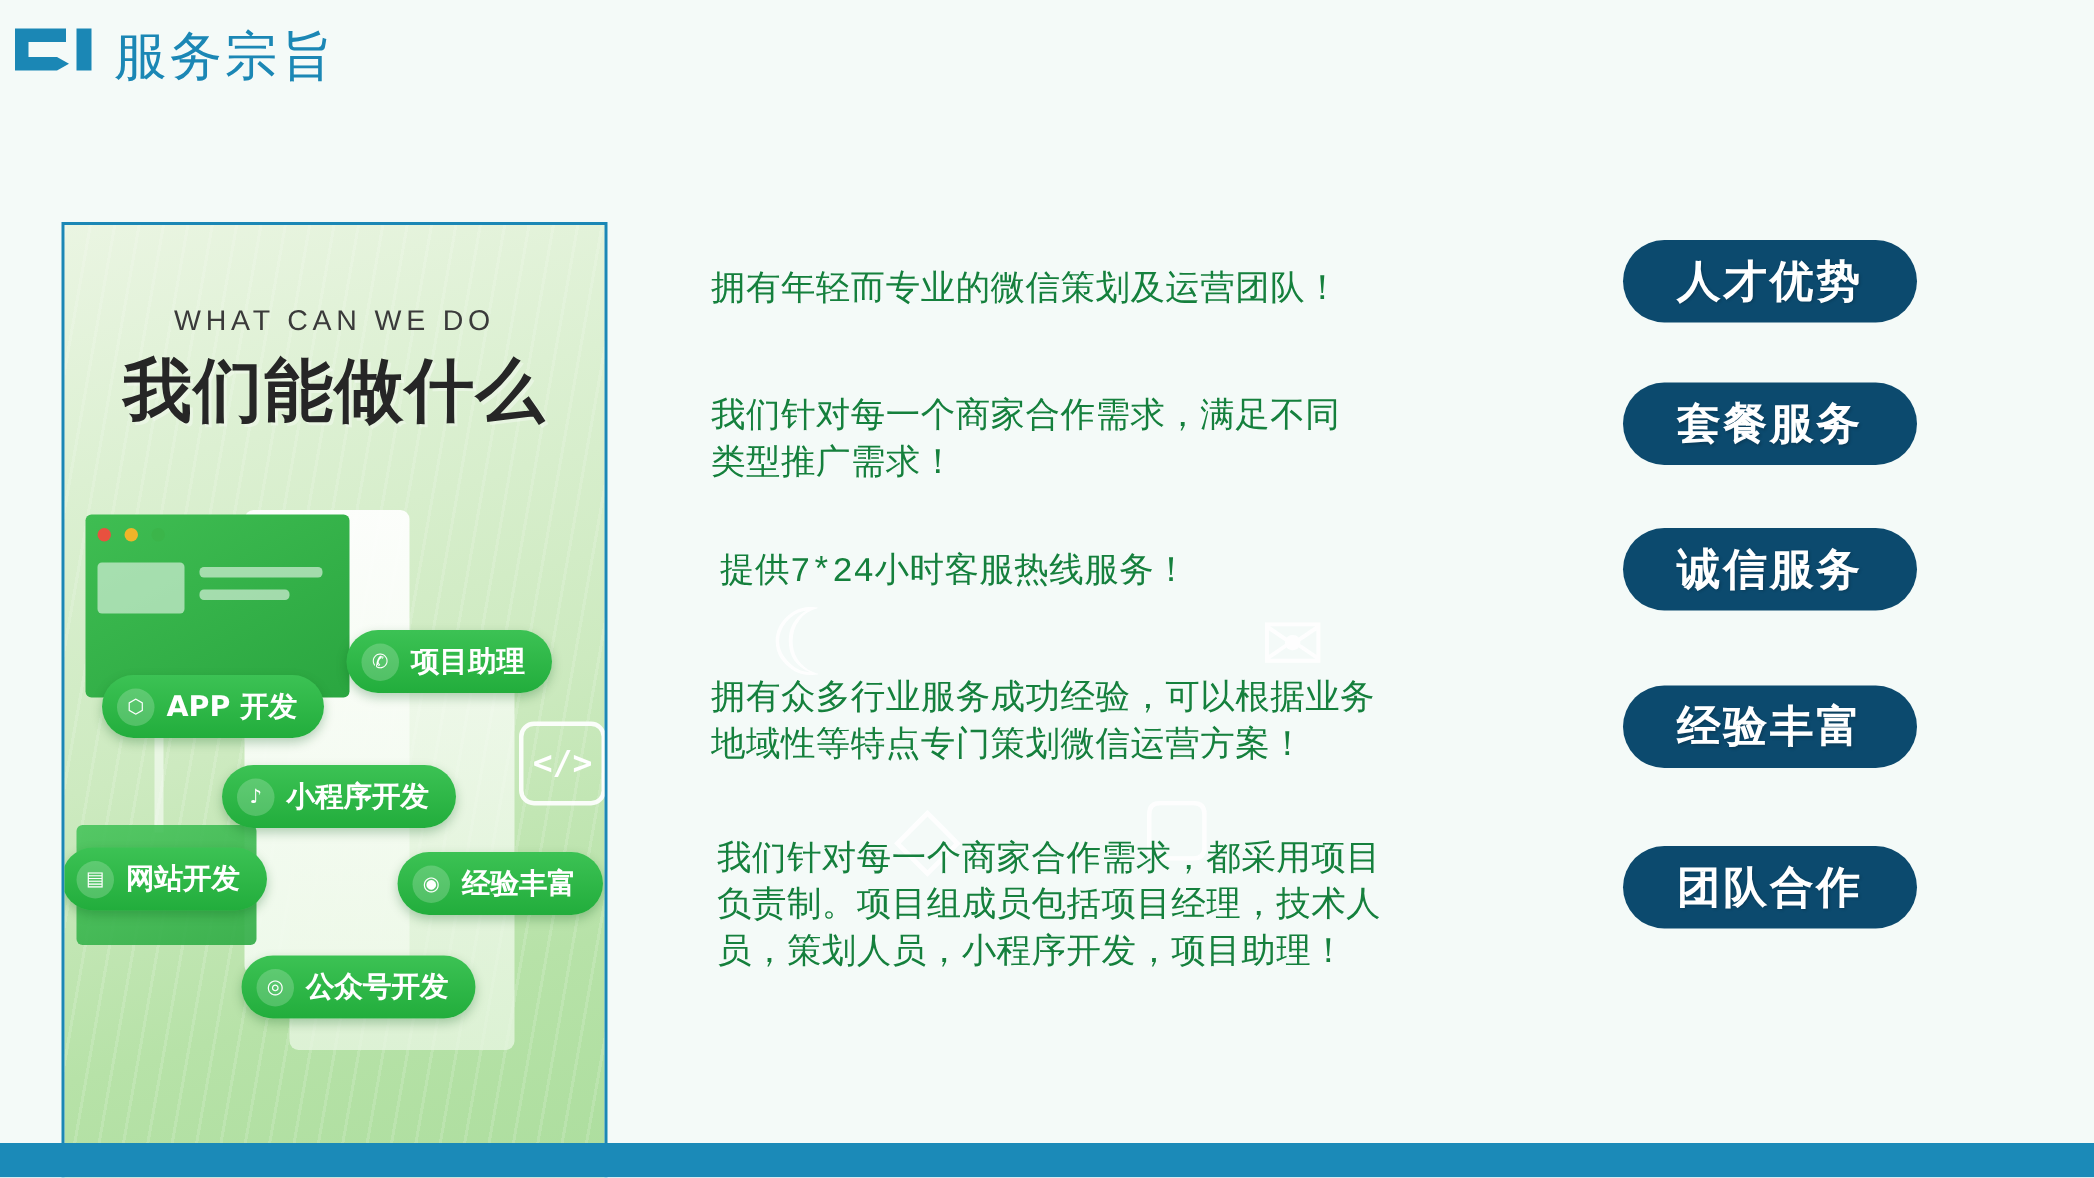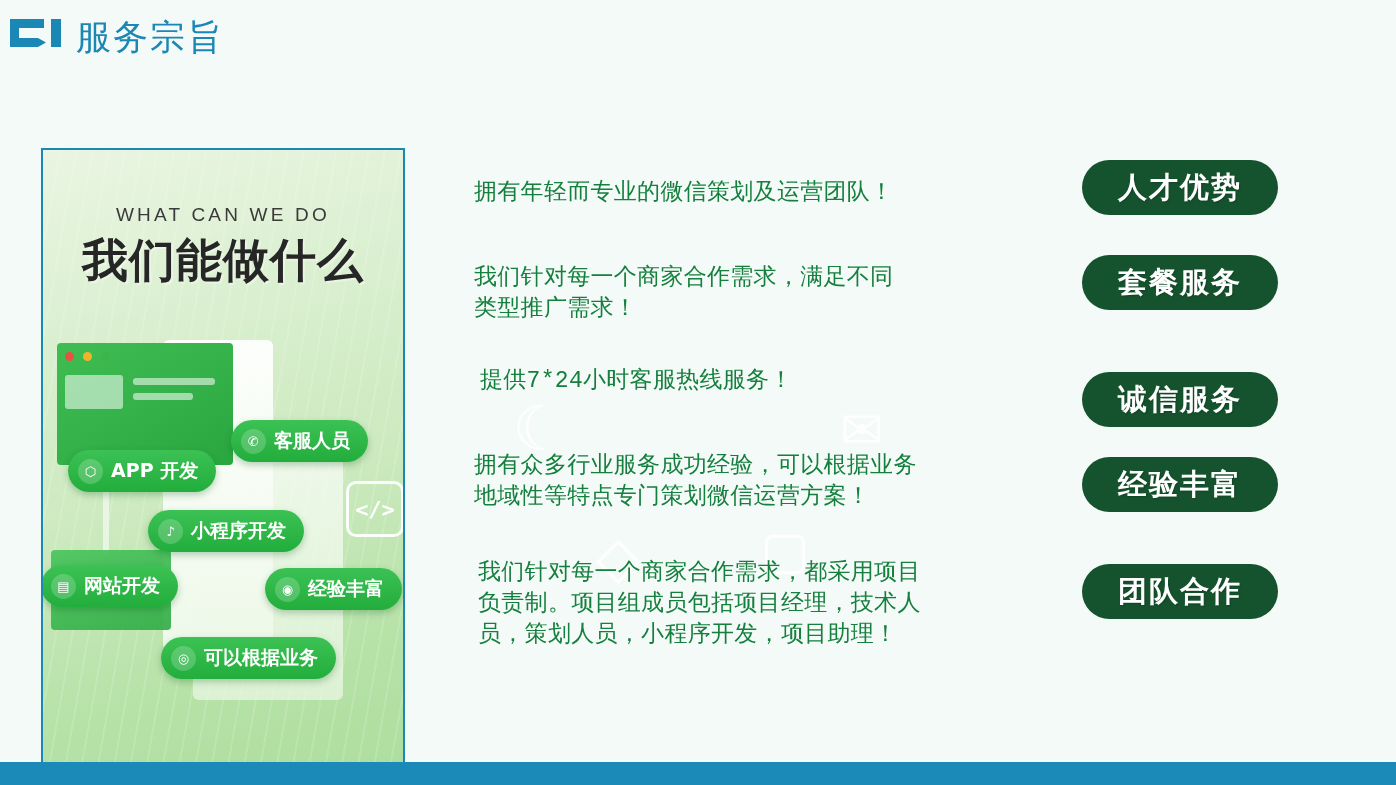--- a/index.html
+++ b/index.html
@@ -66,21 +66,21 @@
     background:rgba(255,255,255,.20); display:flex; align-items:center; justify-content:center;
     font-size:13px; color:#ffffff; flex:none; }
 
   
   #paragraphs { position:absolute; left:474px; top:166px; width:520px; }
   .para { color:#15803d; font-size:23px; line-height:31px; letter-spacing:.3px;
     font-family:Liberation Mono, monospace; white-space:pre-line; }
 
   
   #buttons { position:absolute; left:1082px; top:160px; width:196px; }
-  .cta { width:196px; height:55px; border-radius:28px; background:#14532d;
+  .cta { width:196px; height:55px; border-radius:28px; background:#0c4a6e;
     display:flex; align-items:center; justify-content:center;
     color:#ffffff; font-size:29px; font-weight:700; letter-spacing:2px;
     font-family:"DejaVu Sans",sans-serif;
     text-shadow:1px 1px 2px rgba(0,0,0,.18); cursor:pointer; }
 
   
   #footer-bar { position:absolute; left:0; top:762px; width:1396px; height:23px; background:#1b8ab8; }
 </style>
 </head>
 <body>
@@ -122,59 +122,59 @@
     <div class="ill-bar" style="left:22px;top:225px;width:58px;height:34px;"></div>
     <div class="ill-bar" style="left:90px;top:228px;width:82px;height:7px;"></div>
     <div class="ill-bar" style="left:90px;top:243px;width:60px;height:7px;"></div>
     <div class="ill-stem"></div>
     <div class="ill-base"></div>
 
     <div id="code-badge">&lt;/&gt;</div>
 
     <div class="pill" style="left:188px; top:270px;">
       <span class="pico">✆</span>
-      <span>客服人员</span>
+      <span>项目助理</span>
     </div>
     <div class="pill" style="left:25px; top:300px;">
       <span class="pico">⬡</span>
       <span>APP 开发</span>
     </div>
     <div class="pill" style="left:105px; top:360px;">
       <span class="pico">♪</span>
       <span>小程序开发</span>
     </div>
     <div class="pill" style="left:-2px; top:415px;">
       <span class="pico">▤</span>
       <span>网站开发</span>
     </div>
     <div class="pill" style="left:222px; top:418px;">
       <span class="pico">◉</span>
       <span>经验丰富</span>
     </div>
     <div class="pill" style="left:118px; top:487px;">
       <span class="pico">◎</span>
-      <span>可以根据业务</span>
+      <span>公众号开发</span>
     </div>
   </div>
 
   <div id="paragraphs">
     <div class="para" style="position:absolute; left:0;  top:12px;">拥有年轻而专业的微信策划及运营团队！</div>
     <div class="para" style="position:absolute; left:0;  top:97px;">我们针对每一个商家合作需求，满足不同
 类型推广需求！</div>
     <div class="para" style="position:absolute; left:6px;top:200px;">提供7*24小时客服热线服务！</div>
     <div class="para" style="position:absolute; left:0;top:285px;">拥有众多行业服务成功经验，可以根据业务
 地域性等特点专门策划微信运营方案！</div>
     <div class="para" style="position:absolute; left:4px;top:392px;">我们针对每一个商家合作需求，都采用项目
 负责制。项目组成员包括项目经理，技术人
 员，策划人员，小程序开发，项目助理！</div>
   </div>
 
   <div id="buttons">
     <div class="cta" style="position:absolute; top:0px;">人才优势</div>
     <div class="cta" style="position:absolute; top:95px;">套餐服务</div>
-    <div class="cta" style="position:absolute; top:212px;">诚信服务</div>
+    <div class="cta" style="position:absolute; top:192px;">诚信服务</div>
     <div class="cta" style="position:absolute; top:297px;">经验丰富</div>
     <div class="cta" style="position:absolute; top:404px;">团队合作</div>
   </div>
 
   <div id="footer-bar"></div>
 
 </div>
 
 </body></html>

